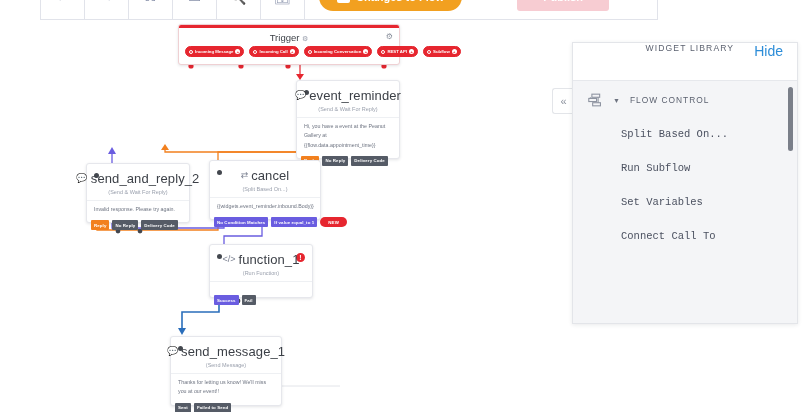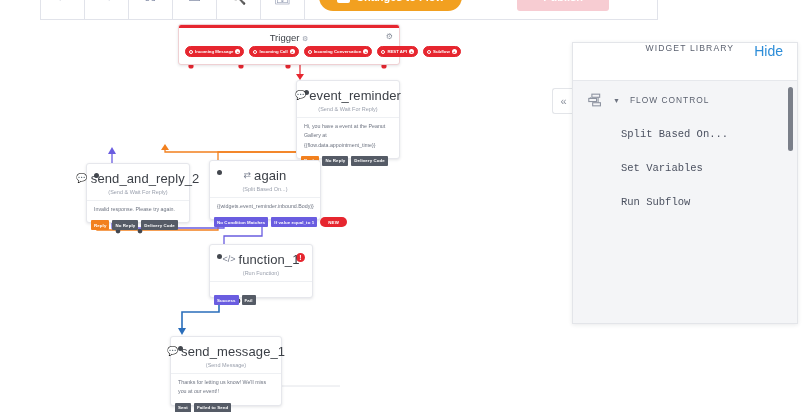--- a/index.html
+++ b/index.html
@@ -269,21 +269,21 @@
         <div class="pill orange">Reply</div>
         <div class="pill dark">No Reply</div>
         <div class="pill dark">Delivery Code</div>
       </div>
     </div>
 
     <div class="node" style="left:209px; top:160px; width:112px;">
       <div class="node-dot"></div>
       <div class="node-head">
         <span class="node-glyph">⇄</span>
-        <span class="node-title">again</span>
+        <span class="node-title">cancel</span>
       </div>
       <div class="node-sub">(Split Based On...)</div>
       <div class="node-body">{{widgets.event_reminder.inbound.Body}}</div>
       <div class="pills">
         <div class="pill blue">No Condition Matches</div>
         <div class="pill blue">If value equal_to 1</div>
         <div class="pill new">NEW</div>
       </div>
     </div>
 
@@ -362,22 +362,23 @@
             <rect x="6" y="1.5" width="10" height="4"></rect>
             <rect x="2" y="7" width="10" height="4"></rect>
             <rect x="7" y="12.5" width="10" height="4"></rect>
             <path d="M4 5.5 v1.5 M14 5.5 v7"></path>
           </svg>
         </span>
         <span class="caret">▼</span>
         <span class="grp-label">FLOW CONTROL</span>
       </div>
       <div class="item">Split Based On...</div>
+      <div class="item">Run Subflow</div>
       <div class="item">Set Variables</div>
-      <div class="item">Run Subflow</div>
-
+
+      <div class="item">Connect Call To</div>
 
       <div class="scroll-track"></div>
       <div class="scroll-thumb"></div>
     </div>
   </div>
 
 </div>
 
 </body></html>

